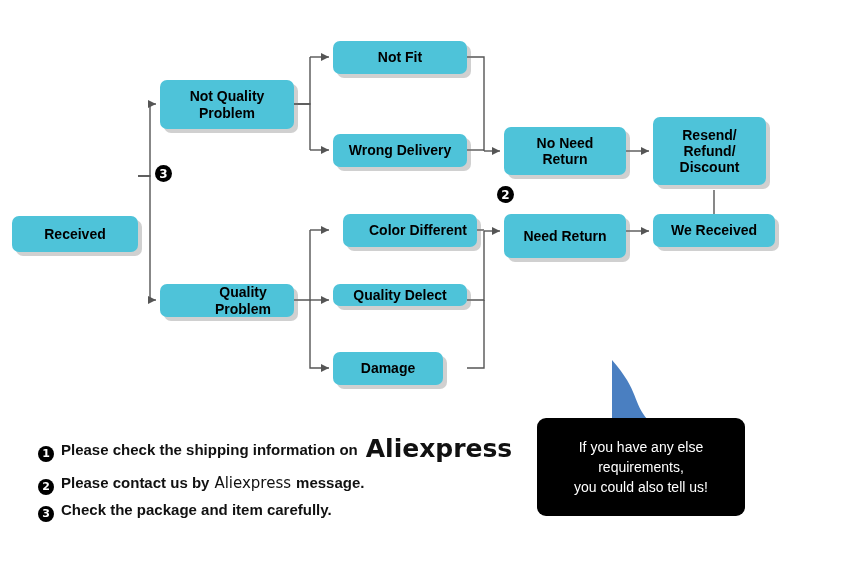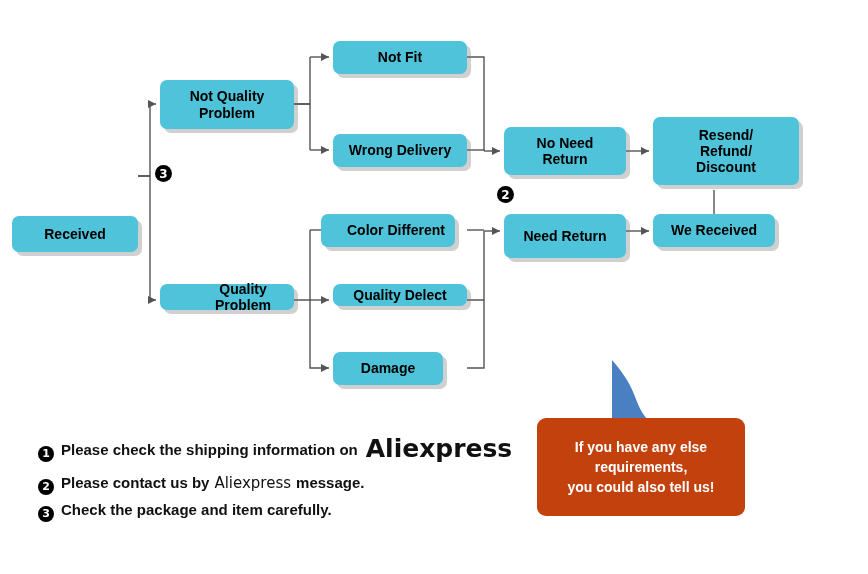--- a/index.html
+++ b/index.html
@@ -97,25 +97,25 @@
     font-size: 15px;
     font-weight: normal;
     margin: 0 5px;
   }
   .callout {
     position: absolute;
     left: 537px;
     top: 418px;
     width: 208px;
     height: 98px;
-    background: #c2410c;
+    background: #000000;
     border-radius: 9px;
     color: #ffffff;
     font-size: 14px;
-    font-weight: bold;
+    font-weight: normal;
     display: flex;
     align-items: center;
     justify-content: center;
     text-align: center;
     line-height: 1.45;
     box-sizing: border-box;
     padding: 6px 10px;
   }
 </style>
 </head>
@@ -167,54 +167,54 @@
 
   <div class="node shadow" style="left:12px;top:168px;width:126px;height:36px;margin-top:48px;">
       <span>Received</span>
     </div>
 
   <div class="node shadow" style="left:160px;top:80px;width:134px;height:49px;">
       <span class="multiline" style="white-space:pre-line;">Not Quality
 Problem</span>
     </div>
 
-  <div class="node shadow" style="left:160px;top:284px;width:134px;height:26px;padding-left:36px;">
+  <div class="node shadow" style="left:160px;top:284px;width:134px;height:33px;padding-left:36px;">
       <span>Quality Problem</span>
     </div>
 
   <div class="node shadow" style="left:333px;top:41px;width:134px;height:33px;">
       <span>Not Fit</span>
     </div>
 
   <div class="node shadow" style="left:333px;top:134px;width:134px;height:33px;">
       <span>Wrong Delivery</span>
     </div>
 
-  <div class="node shadow" style="left:321px;top:214px;width:134px;height:33px;padding-left:20px;">
+  <div class="node shadow" style="left:343px;top:214px;width:134px;height:33px;padding-left:20px;">
       <span>Color Different</span>
     </div>
 
   <div class="node shadow" style="left:333px;top:284px;width:134px;height:22px;">
       <span>Quality Delect</span>
     </div>
 
   <div class="node shadow" style="left:333px;top:352px;width:110px;height:33px;">
       <span>Damage</span>
     </div>
 
   <div class="node shadow" style="left:504px;top:127px;width:122px;height:48px;">
       <span style="white-space:pre-line;">No Need
 Return</span>
     </div>
 
   <div class="node shadow" style="left:504px;top:214px;width:122px;height:44px;">
       <span>Need Return</span>
     </div>
 
-  <div class="node shadow" style="left:653px;top:117px;width:146px;height:68px;">
+  <div class="node shadow" style="left:653px;top:117px;width:113px;height:68px;">
       <span style="white-space:pre-line;">Resend/
 Refund/
 Discount</span>
     </div>
 
   <div class="node shadow" style="left:653px;top:214px;width:122px;height:33px;">
       <span>We Received</span>
     </div>
 
   <div class="badge" style="left:155px;top:165px;">

